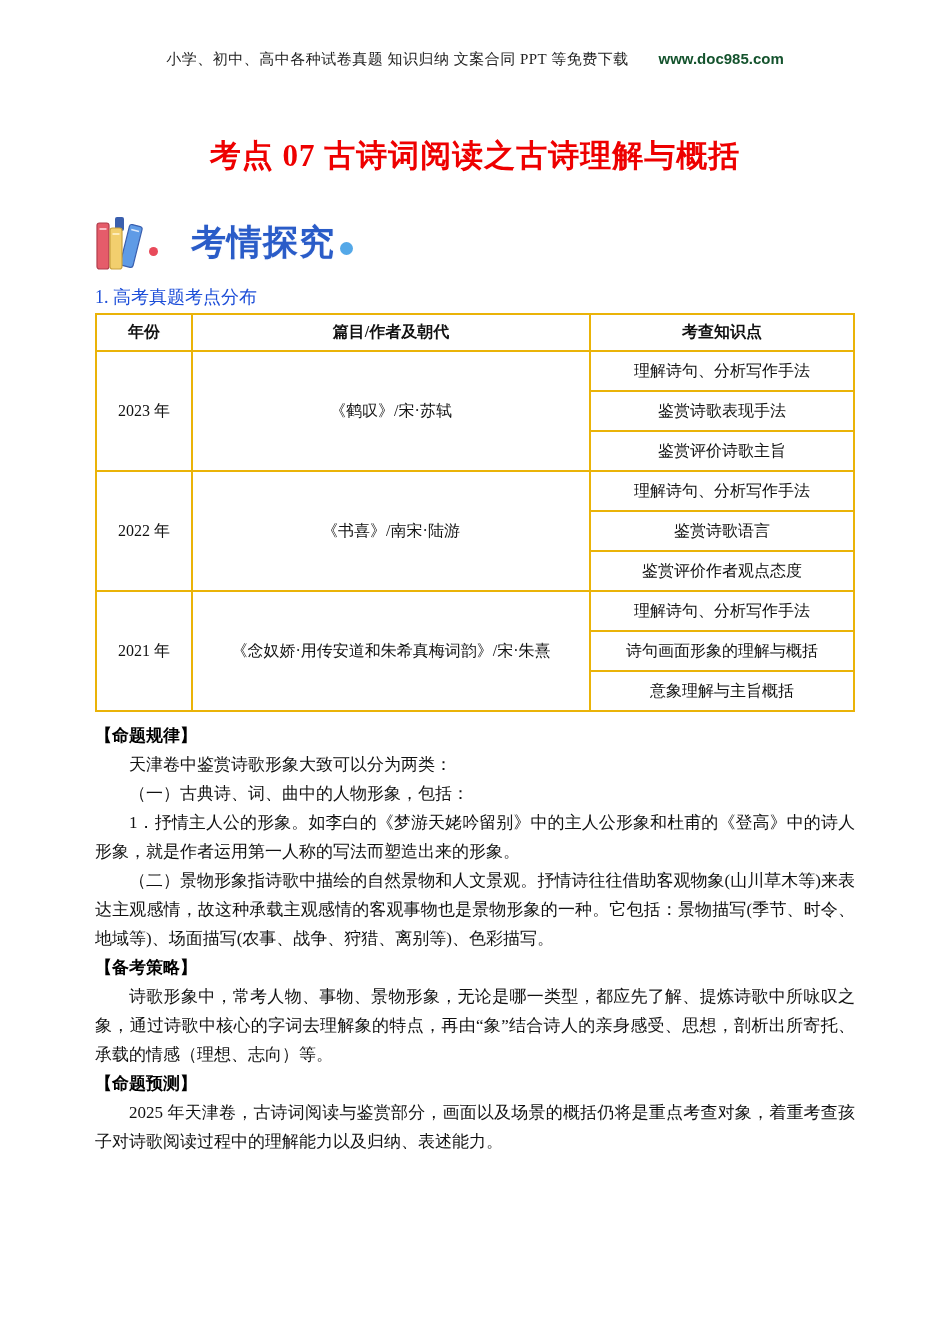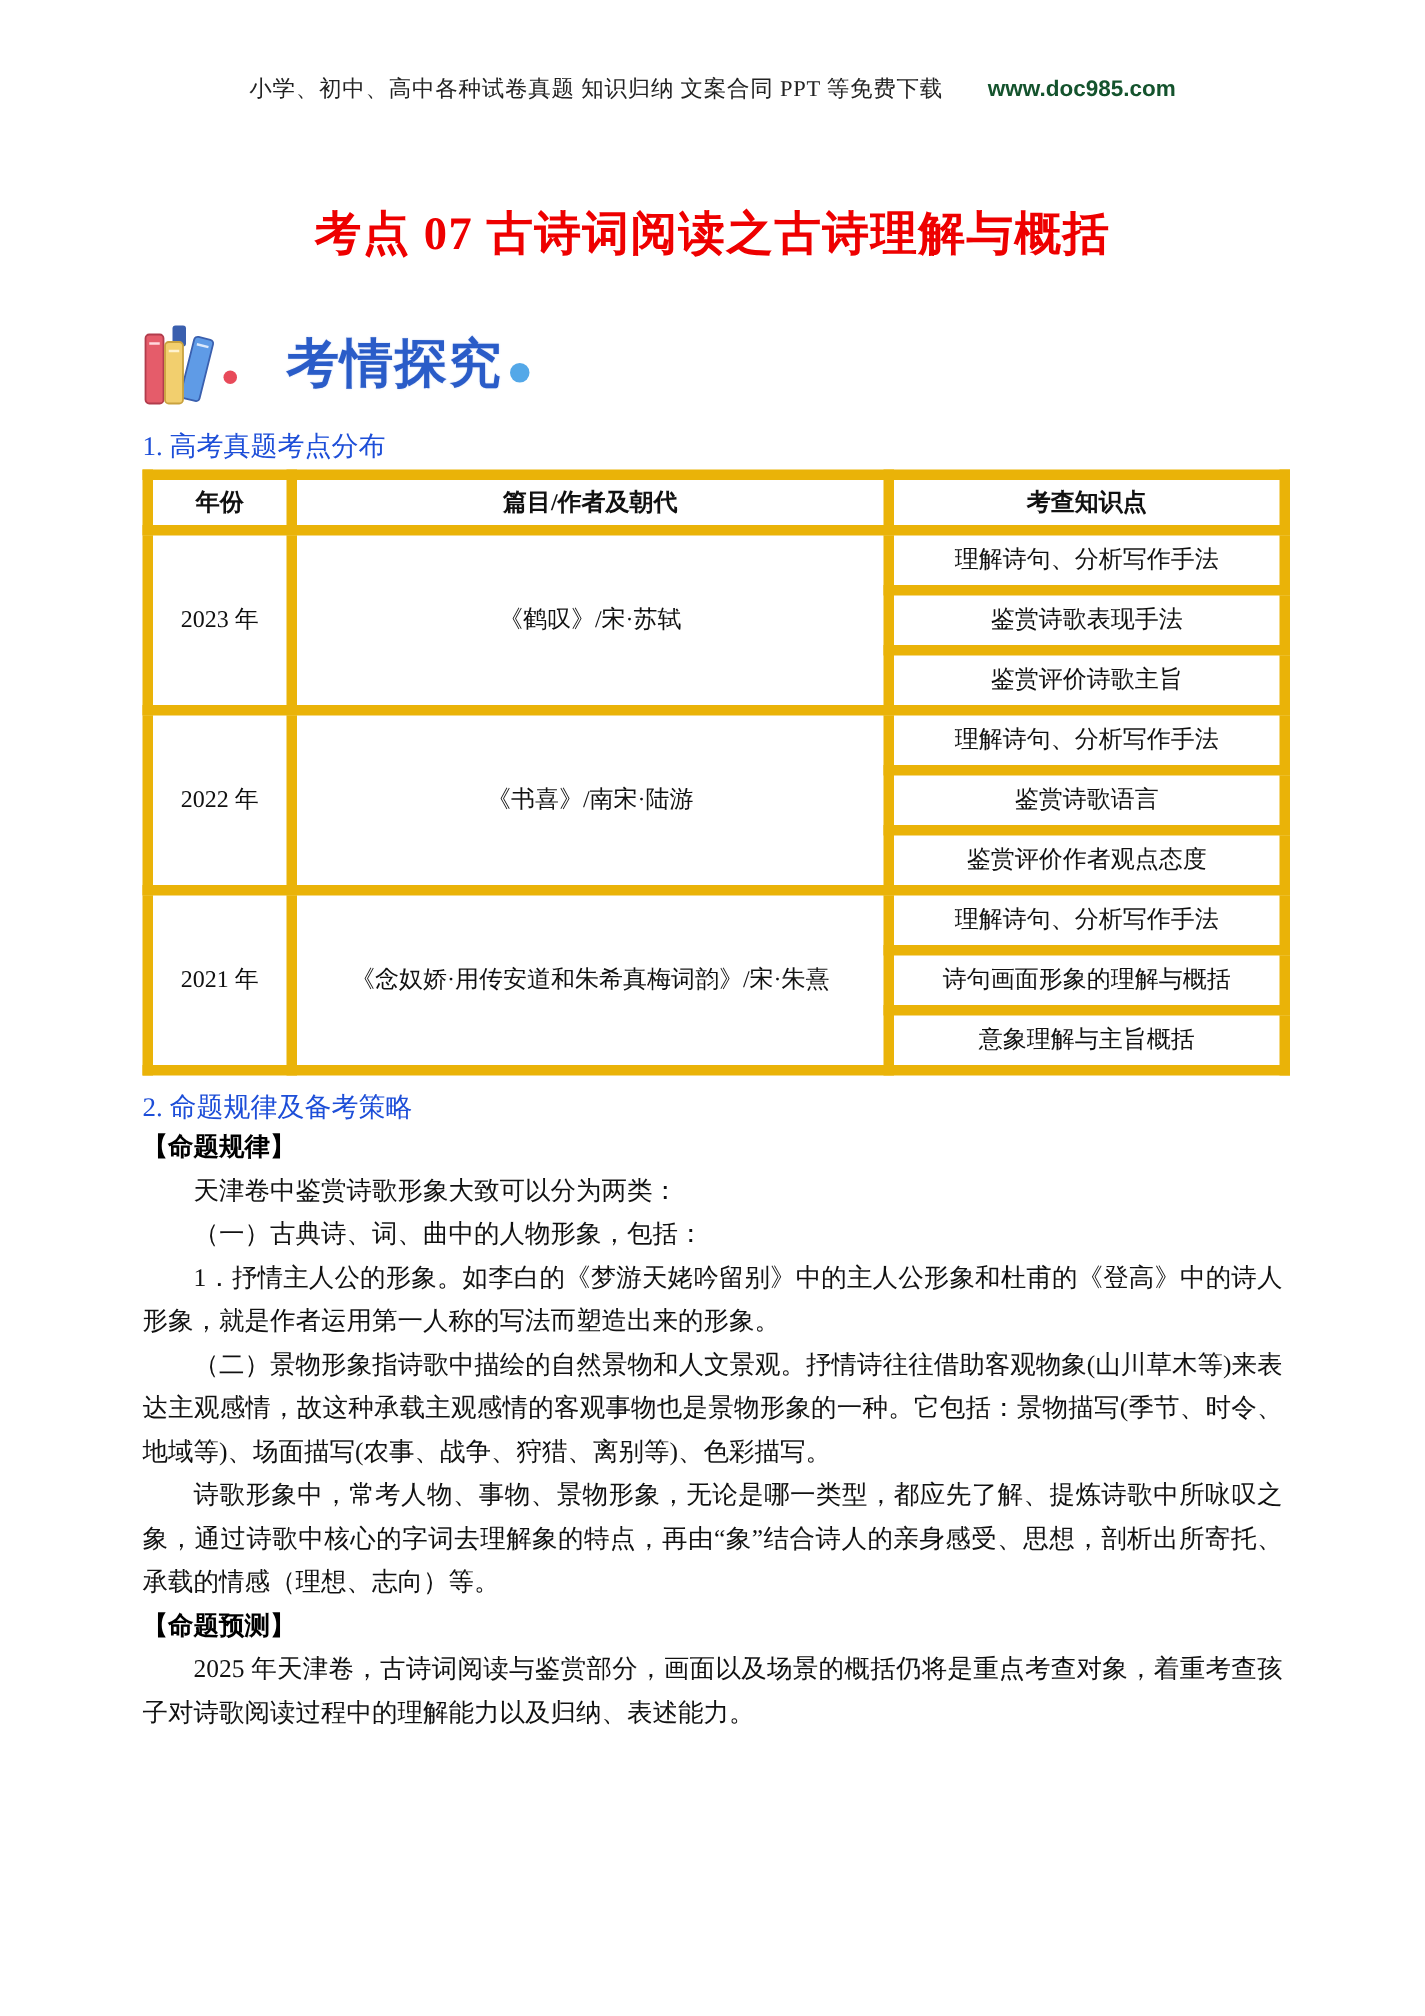--- a/index.html
+++ b/index.html
@@ -77,21 +77,21 @@
   }
 
   
   table.exam {
     margin-top: 4px;
     border-collapse: collapse;
     width: 758px;
     table-layout: fixed;
   }
   table.exam td, table.exam th {
-    border: 7px solid #eab308;
+    border: 2px solid #eab308;
     text-align: center;
     vertical-align: middle;
     font-size: 16px;
     font-weight: normal;
     color: #111;
     padding: 0 6px;
   }
   table.exam th { font-weight: bold; height: 37px; }
   table.exam td { height: 40px; }
   col.c1 { width: 96px; }
@@ -194,25 +194,25 @@
     <tr>
       <td>诗句画面形象的理解与概括</td>
     </tr>
     <tr>
       <td>意象理解与主旨概括</td>
     </tr>
   </tbody>
     </table>
 
   <div class="sec2">
-    <div class="sec-heading" style="margin-top:9px;">2. 命题规律及备考策略</div>
 
     <div class="subhead">【命题规律】</div>
     <div class="para">天津卷中鉴赏诗歌形象大致可以分为两类：</div>
     <div class="para">（一）古典诗、词、曲中的人物形象，包括：</div>
     <div class="para">1．抒情主人公的形象。如李白的《梦游天姥吟留别》中的主人公形象和杜甫的《登高》中的诗人形象，就是作者运用第一人称的写法而塑造出来的形象。</div>
     <div class="para">（二）景物形象指诗歌中描绘的自然景物和人文景观。抒情诗往往借助客观物象(山川草木等)来表达主观感情，故这种承载主观感情的客观事物也是景物形象的一种。它包括：景物描写(季节、时令、地域等)、场面描写(农事、战争、狩猎、离别等)、色彩描写。</div>
+    <div class="subhead">【备考策略】</div>
     <div class="para">诗歌形象中，常考人物、事物、景物形象，无论是哪一类型，都应先了解、提炼诗歌中所咏叹之象，通过诗歌中核心的字词去理解象的特点，再由“象”结合诗人的亲身感受、思想，剖析出所寄托、承载的情感（理想、志向）等。</div>
     <div class="subhead">【命题预测】</div>
     <div class="para">2025 年天津卷，古诗词阅读与鉴赏部分，画面以及场景的概括仍将是重点考查对象，着重考查孩子对诗歌阅读过程中的理解能力以及归纳、表述能力。</div>
   </div>
 
 </div>
 
 </body></html>

